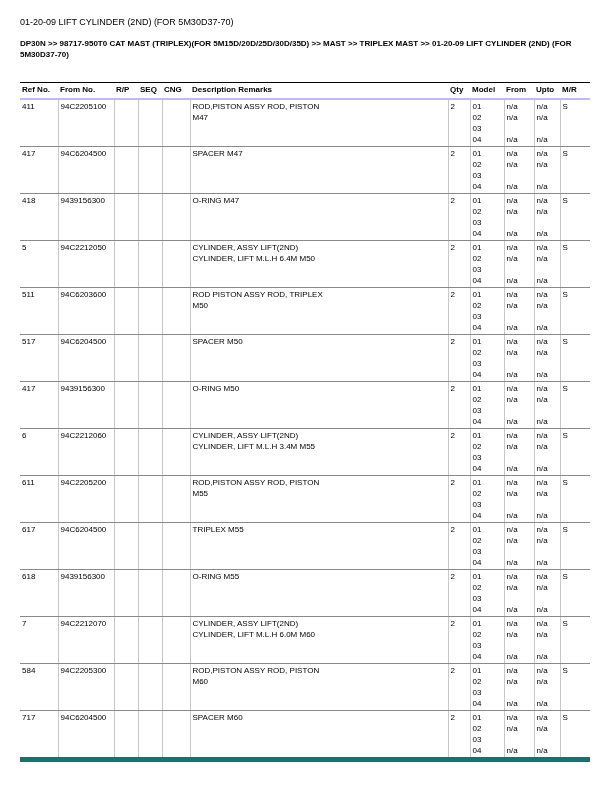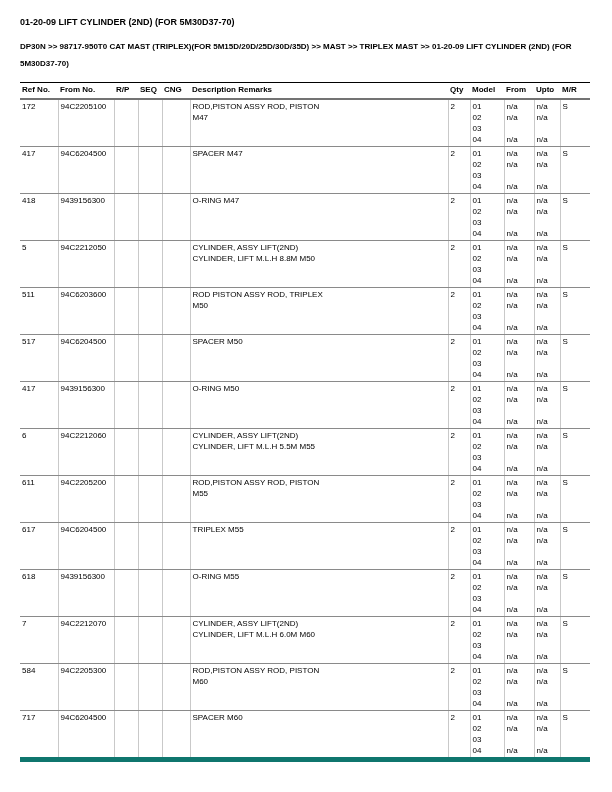--- a/index.html
+++ b/index.html
@@ -12,44 +12,44 @@
   }
   .page {
     position: relative;
     width: 612px; height: 792px;
     overflow: hidden;
     background: #fff;
   }
   .title {
     position: absolute;
     left: 20px; top: 17px;
-    font-size: 9px; font-weight: bold;
+    font-size: 9px; font-weight: normal;
   }
   .breadcrumb {
     position: absolute;
     left: 20px; top: 38px;
     width: 576px;
     font-size: 8px; font-weight: bold;
-    line-height: 17px;
+    line-height: 11px;
   }
   table.parts-table {
     position: absolute;
     left: 20px; top: 82px;
     width: 570px;
     border-collapse: collapse;
     table-layout: fixed;
     font-size: 8px;
   }
   th {
     text-align: left;
     font-size: 8px;
     font-weight: bold;
     padding: 2px 2px 4px 2px;
     border-top: 1px solid #000;
-    border-bottom: 2px solid #737373;
+    border-bottom: 2px solid #c4b5fd;
     white-space: nowrap;
     overflow: hidden;
   }
   td {
     vertical-align: top;
     padding: 1px 2px;
     border-bottom: 1px solid #8a8a8a;
     border-left: 1px solid #c9c9c9;
     font-size: 8px;
     line-height: 11px;
@@ -96,21 +96,21 @@
           <th>Description Remarks</th>
           <th>Qty</th>
           <th>Model</th>
           <th>From</th>
           <th>Upto</th>
           <th>M/R</th>
         </tr>
     </thead>
     <tbody id="table-body">
         <tr>
-          <td>172</td>
+          <td>411</td>
           <td>94C2205100</td>
           <td></td>
           <td></td>
           <td></td>
           <td>
             <div class="line">ROD,PISTON ASSY ROD, PISTON</div>
             <div class="line">M47</div>
           </td>
           <td>2</td>
           <td>
@@ -194,21 +194,21 @@
           <td>S</td>
         </tr>
         <tr>
           <td>5</td>
           <td>94C2212050</td>
           <td></td>
           <td></td>
           <td></td>
           <td>
             <div class="line">CYLINDER, ASSY LIFT(2ND)</div>
-            <div class="line">CYLINDER, LIFT M.L.H 8.8M M50</div>
+            <div class="line">CYLINDER, LIFT M.L.H 6.4M M50</div>
           </td>
           <td>2</td>
           <td>
             <div class="line">01</div>
             <div class="line">02</div>
             <div class="line">03</div>
             <div class="line">04</div>
           </td>
           <td>
             <div class="line">n/a</div>
@@ -316,21 +316,21 @@
           <td>S</td>
         </tr>
         <tr>
           <td>6</td>
           <td>94C2212060</td>
           <td></td>
           <td></td>
           <td></td>
           <td>
             <div class="line">CYLINDER, ASSY LIFT(2ND)</div>
-            <div class="line">CYLINDER, LIFT M.L.H 5.5M M55</div>
+            <div class="line">CYLINDER, LIFT M.L.H 3.4M M55</div>
           </td>
           <td>2</td>
           <td>
             <div class="line">01</div>
             <div class="line">02</div>
             <div class="line">03</div>
             <div class="line">04</div>
           </td>
           <td>
             <div class="line">n/a</div>

